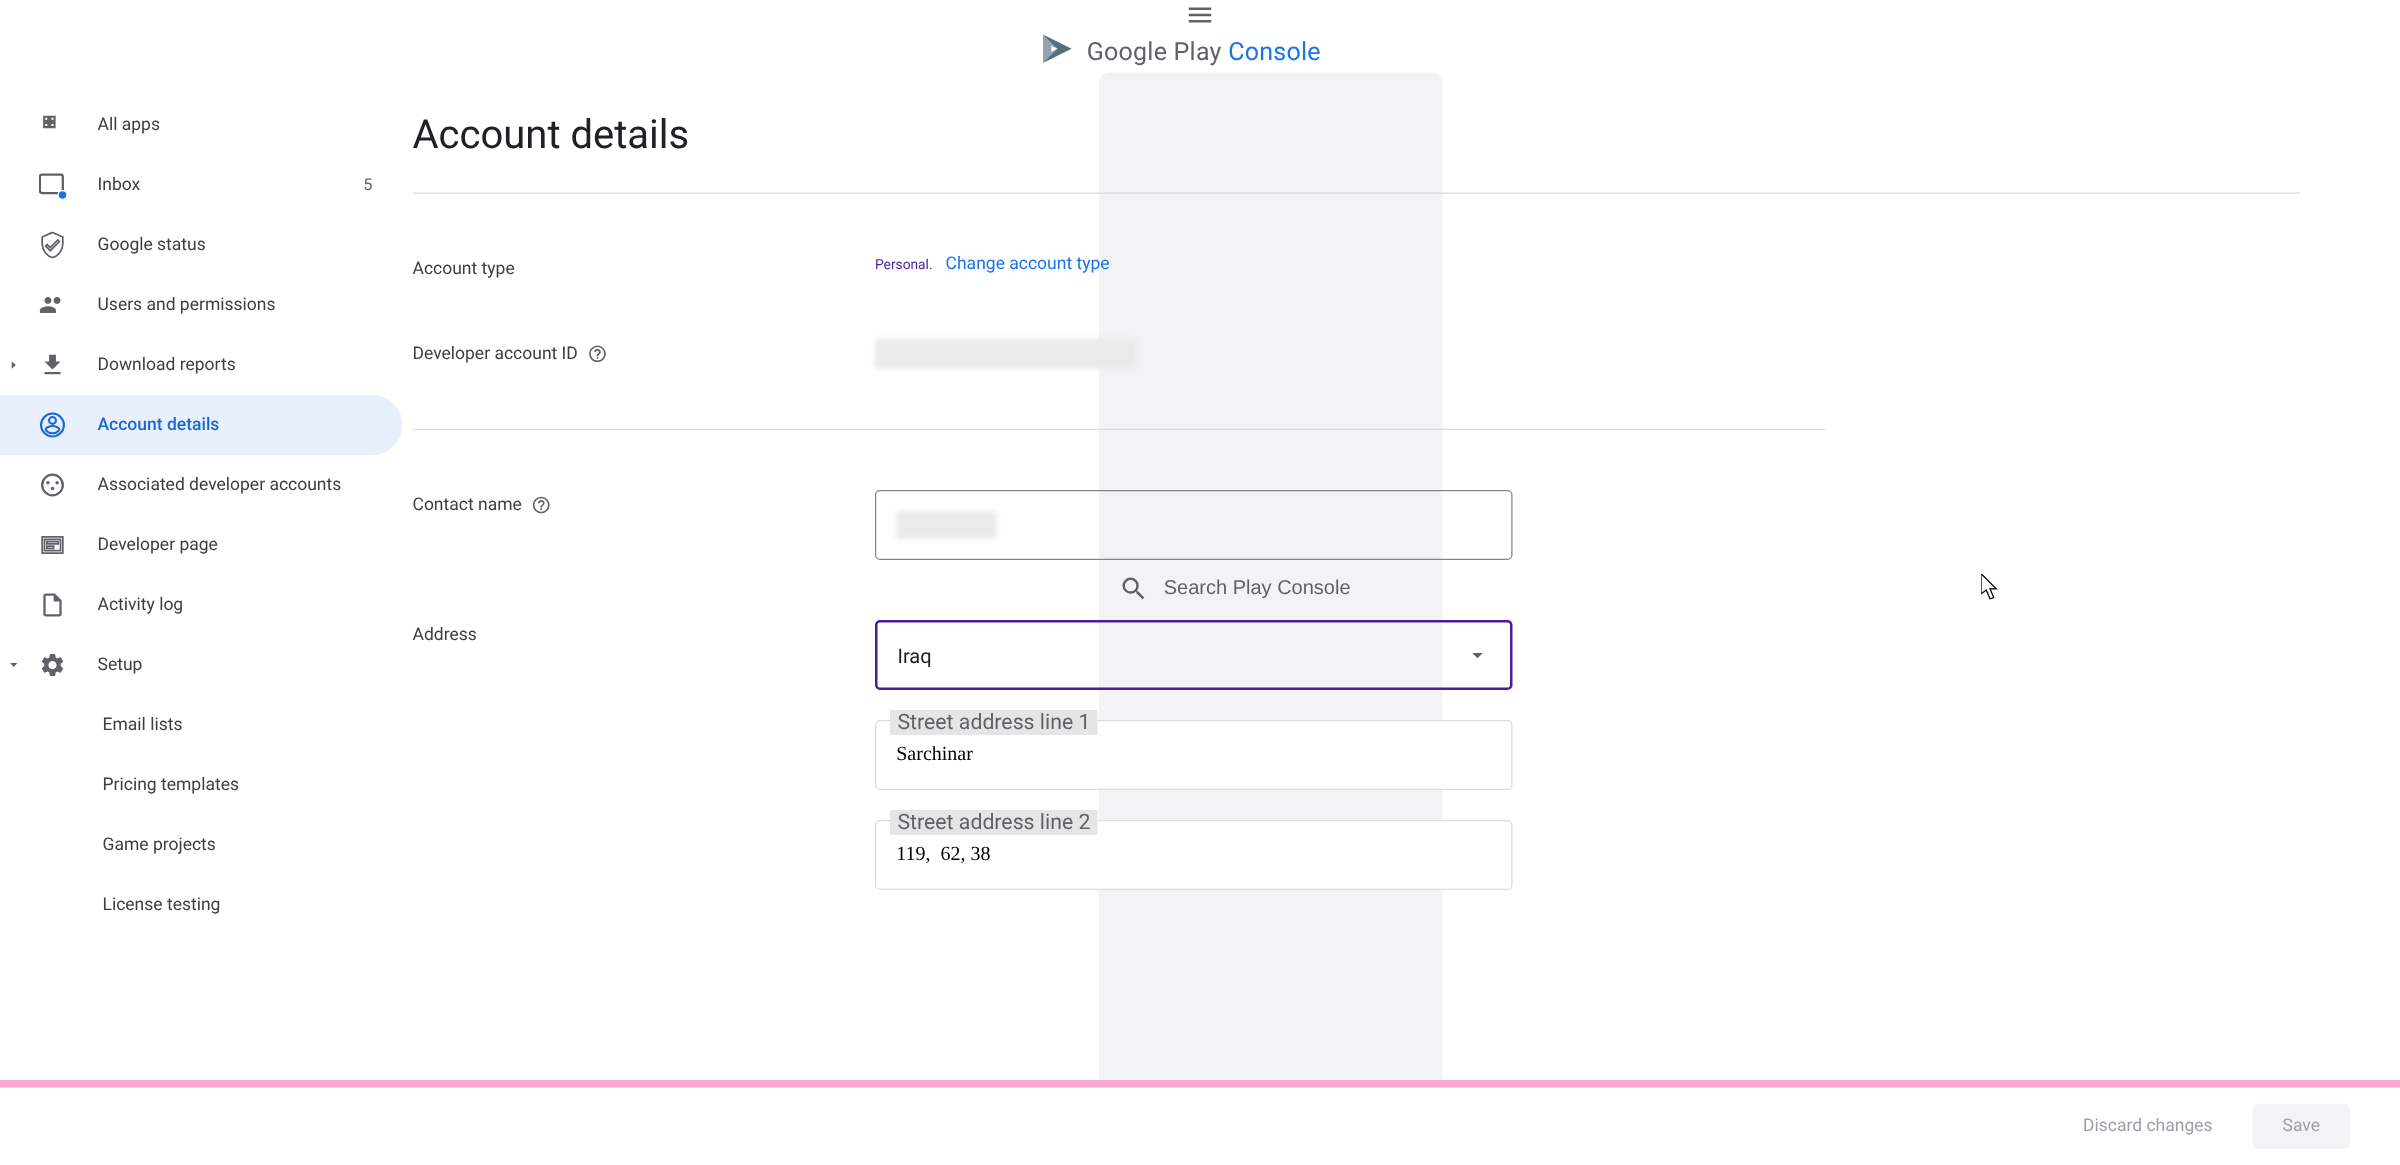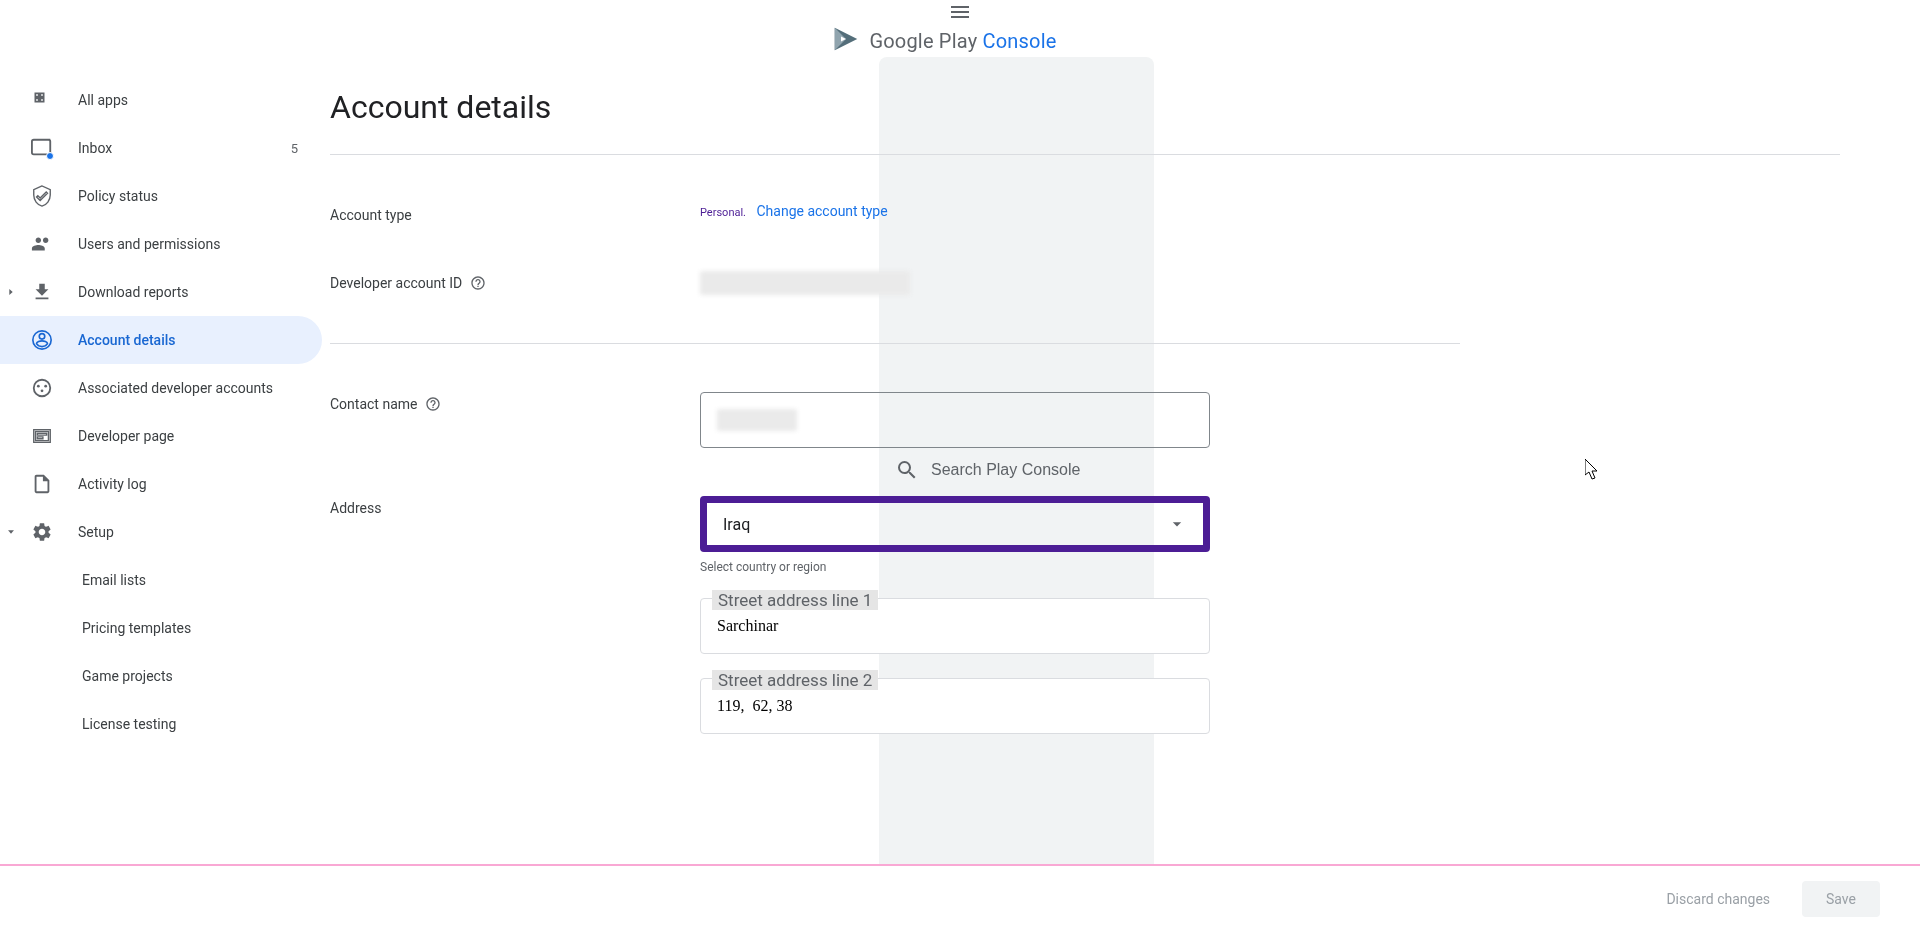--- a/index.html
+++ b/index.html
@@ -41,27 +41,27 @@
 .form-row { display: flex; align-items: flex-start; margin-bottom: 48px; }
 .form-label-col { width: 370px; display: flex; align-items: center; font-size: 14px; color: #3c4043; padding-top: 4px; }
 .form-label-col .help-icon { margin-left: 8px; display: inline-flex; }
 .form-label-col .help-icon svg { fill: #5f6368; }
 .form-value-col { flex: 0 0 520px; }
 .static-text { color: #4c1d95; font-size: 11px; }
 .link { color: #1a73e8; cursor: pointer; }
 .redacted { width: 210px; height: 24px; background: #eaeaea; filter: blur(2px); border-radius: 2px; }
 .input-field { width: 510px; height: 56px; border: 1px solid #80868b; border-radius: 4px; padding: 0 16px; font-size: 16px; color: #202124; position: relative; display: flex; align-items: center; }
 .input-redacted { width: 80px; height: 22px; background: #eaeaea; filter: blur(2px); border-radius: 2px; }
-.select-field { width: 510px; height: 56px; border: 7px solid #4c1d95; border-radius: 4px; padding: 0 16px; font-size: 16px; color: #202124; display: flex; align-items: center; justify-content: space-between; cursor: pointer; }
+.select-field { width: 510px; height: 56px; border: 2px solid #4c1d95; border-radius: 4px; padding: 0 16px; font-size: 16px; color: #202124; display: flex; align-items: center; justify-content: space-between; cursor: pointer; }
 .select-field svg { fill: #5f6368; }
 .helper-text { font-size: 12px; color: #5f6368; margin-top: 8px; }
 .floating-label-field { position: relative; width: 510px; margin-top: 24px; }
 .floating-label-field .float-label { position: absolute; top: -8px; left: 12px; background: #e5e5e5; padding: 0 6px; font-size: 17px; color: #5f6368; }
 .floating-label-field input { width: 100%; height: 56px; border: 1px solid #dadce0; border-radius: 4px; padding: 0 16px; font-size: 16px; outline: none; font-family: Liberation Serif, serif; }
-.footer { position: fixed; bottom: 0; left: 0; right: 0; height: 68px; background: #fff; border-top: 2px solid #f9a8d4; display: flex; align-items: center; justify-content: flex-end; padding: 0 40px; gap: 16px; }
+.footer { position: fixed; bottom: 0; left: 0; right: 0; height: 68px; background: #fff; border-top: 6px solid #f9a8d4; display: flex; align-items: center; justify-content: flex-end; padding: 0 40px; gap: 16px; }
 .btn-text { color: #9aa0a6; font-size: 14px; padding: 10px 16px; cursor: pointer; border-radius: 4px; }
 .btn-primary { background: #f1f3f4; color: #9aa0a6; font-size: 14px; padding: 10px 24px; border-radius: 4px; cursor: pointer; }
 .cursor { position: absolute; left: 1255px; top: 395px; pointer-events: none; }
 .content-wrap { max-width: 1510px; }
 .section-divider-short { border: none; border-top: 1px solid #dadce0; margin: 0 0 48px 0; width: 1130px; }
 </style>
 </head>
 <body>
 
 <div class="app">
@@ -128,21 +128,21 @@
         <span class="badge-dot"></span>
         <span class="nav-label">Inbox</span>
         <span class="count">5</span>
       </div>
       <div class="nav-item">
         <span class="nav-icon">
             <svg width="22" height="22" viewBox="0 0 24 24">
               <path d="M12 1L3 5v6c0 5.55 3.84 10.74 9 12 5.16-1.26 9-6.45 9-12V5l-9-4zm-2 16l-4-4 1.41-1.41L10 14.17l6.59-6.59L18 9l-8 8z" fill="none" stroke="#5f6368" stroke-width="1.5"></path>
             </svg>
           </span>
-        <span class="nav-label">Policy status</span>
+        <span class="nav-label">Google status</span>
       </div>
       <div class="nav-item">
         <span class="nav-icon">
             <svg width="22" height="22" viewBox="0 0 24 24">
               <path d="M16 11c1.66 0 2.99-1.34 2.99-3S17.66 5 16 5c-1.66 0-3 1.34-3 3s1.34 3 3 3zm-8 0c1.66 0 2.99-1.34 2.99-3S9.66 5 8 5C6.34 5 5 6.34 5 8s1.34 3 3 3zm0 2c-2.33 0-7 1.17-7 3.5V19h14v-2.5c0-2.33-4.67-3.5-7-3.5z"></path>
             </svg>
           </span>
         <span class="nav-label">Users and permissions</span>
       </div>
       <div class="nav-item">
@@ -268,21 +268,20 @@
           <div class="form-label-col">
             <span>Address</span>
           </div>
           <div class="form-value-col">
             <div class="select-field">
               <span>Iraq</span>
               <svg width="20" height="20" viewBox="0 0 24 24">
                   <path d="M7 10l5 5 5-5z"></path>
                 </svg>
             </div>
-            <div class="helper-text">Select country or region</div>
 
             <div class="floating-label-field">
               <span class="float-label">Street address line 1</span>
               <input type="text" value="Sarchinar" style="">
             </div>
 
             <div class="floating-label-field">
               <span class="float-label">Street address line 2</span>
               <input type="text" value="119,  62, 38" style="">
             </div>

